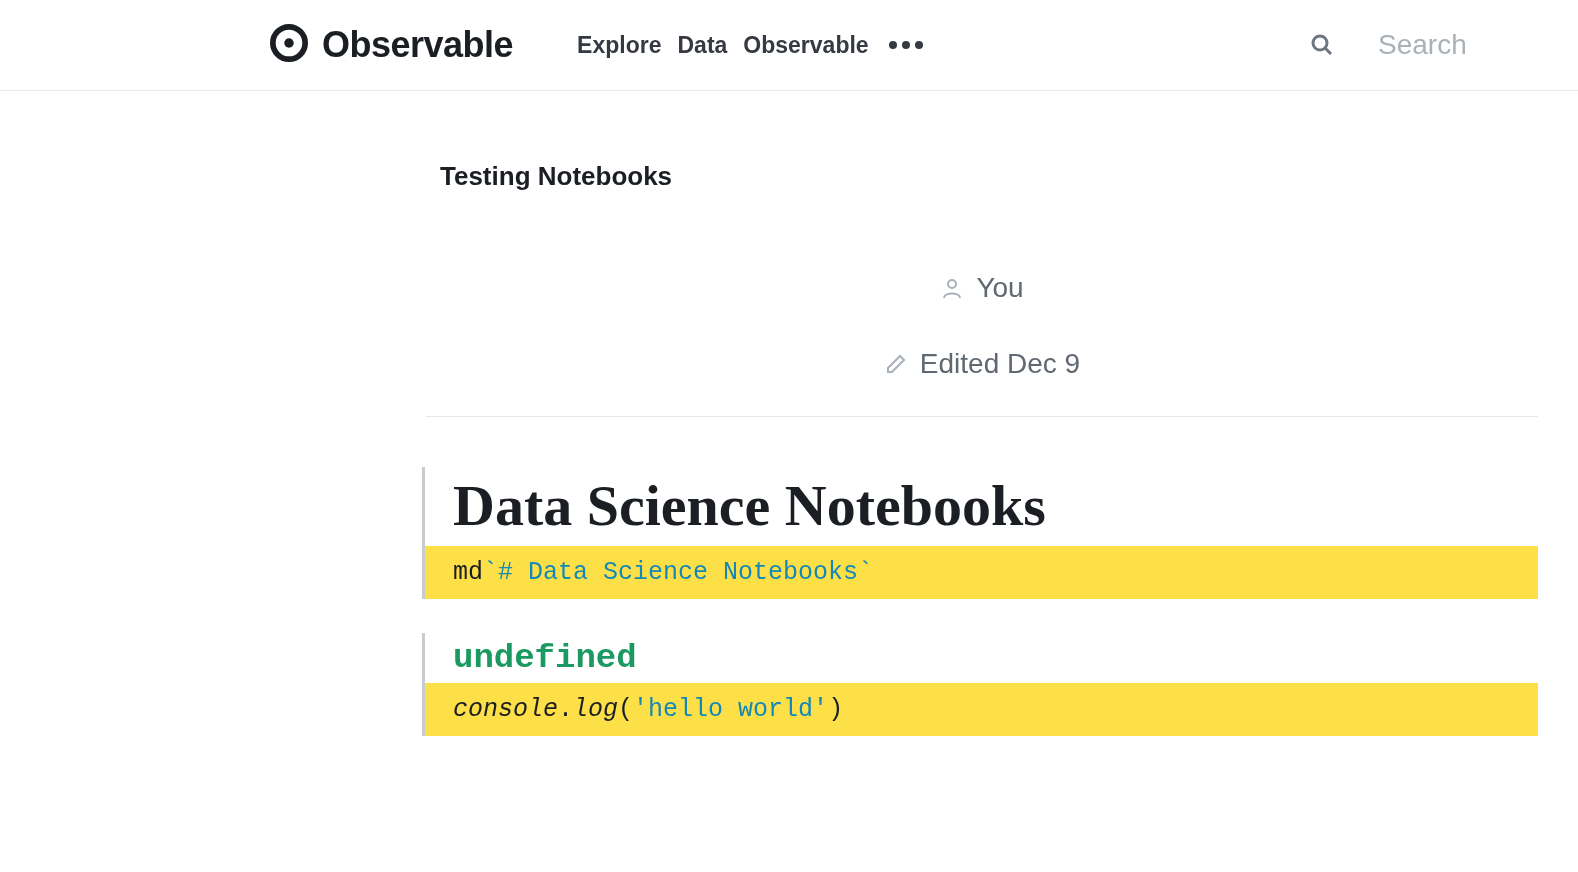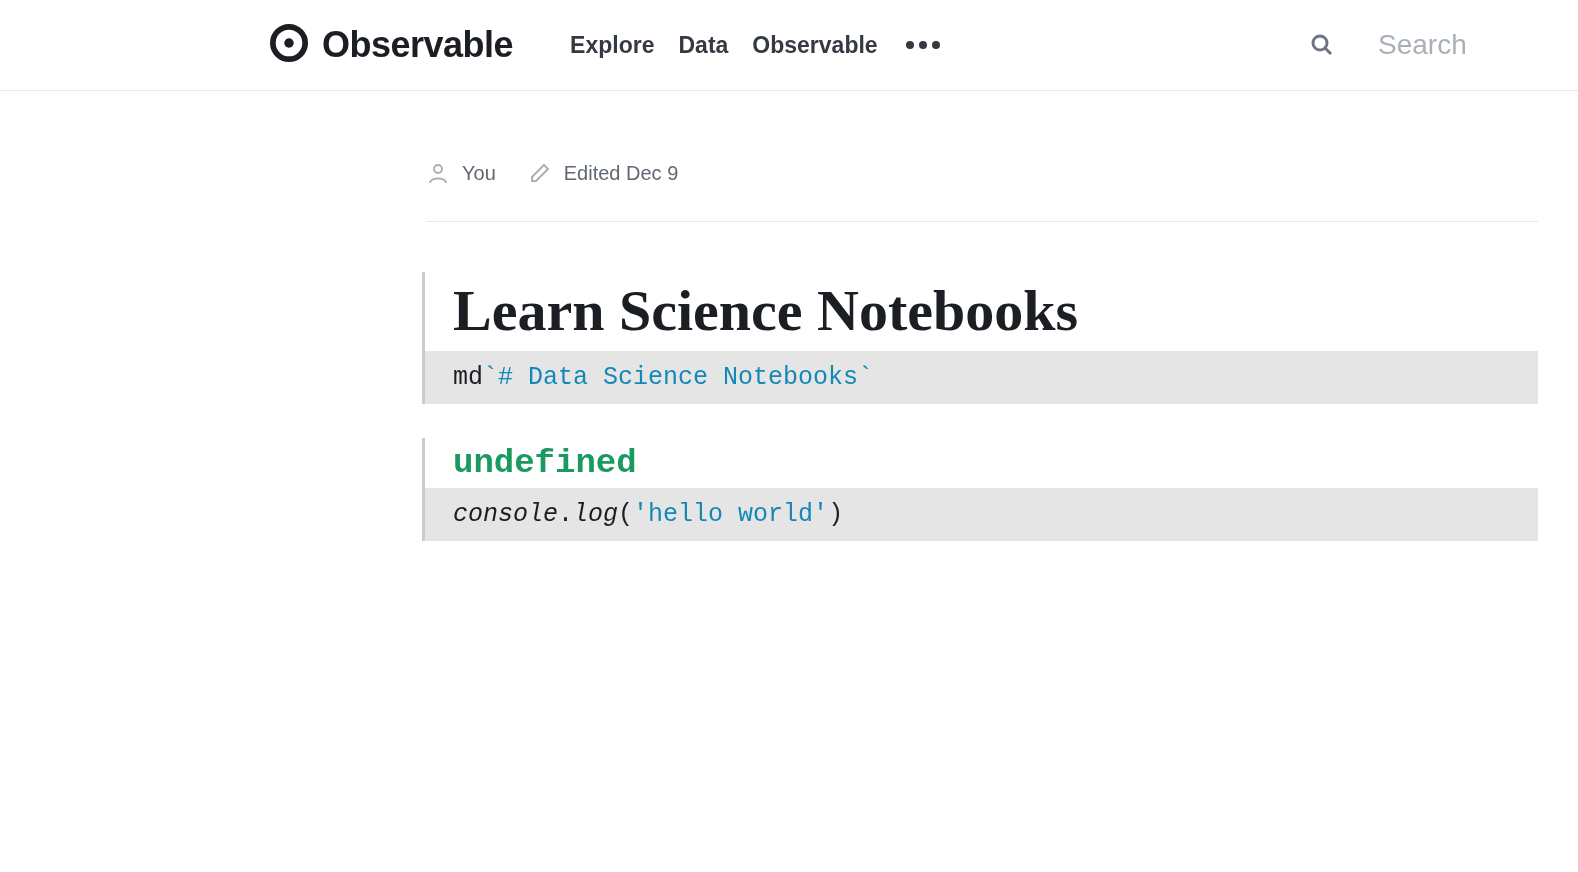--- a/index.html
+++ b/index.html
@@ -33,22 +33,22 @@
     }
     .logo-text {
       font-size: 36px;
       font-weight: 800;
       letter-spacing: -0.5px;
       color: #1b1e23;
     }
     .nav {
       display: flex;
       align-items: center;
-      gap: 24px;
-      margin-left: 17px;
+      gap: 16px;
+      margin-left: 24px;
     }
     .nav-item {
       font-size: 23px;
       font-weight: 600;
       color: #353a42;
       cursor: pointer;
     }
     .more-dots {
       display: flex;
       gap: 5px;
@@ -93,26 +93,27 @@
     }
     .breadcrumb {
       font-size: 26px;
       font-weight: 700;
       color: #1b1e23;
       margin-bottom: 80px;
     }
     .meta-row {
       display: flex;
       align-items: center;
-      gap: 32px;
-      font-size: 20px;
+      gap: 44px;
+      font-size: 28px;
       color: #606872;
       padding-bottom: 36px;
       border-bottom: 1px solid #e8e8e8;
       margin-left: -14px;
+      flex-direction: column;
     }
     .meta-item {
       display: flex;
       align-items: center;
       gap: 12px;
     }
     .meta-icon {
       width: 24px;
       height: 24px;
       color: #a9b0b8;
@@ -132,21 +133,21 @@
       padding: 6px 0 6px 28px;
     }
     .cell-heading {
       font-family: Georgia, "Times New Roman", serif;
       font-size: 58px;
       font-weight: 800;
       color: #1b1e23;
       line-height: 1.15;
     }
     .cell-code {
-      background: #e5e5e5;
+      background: #fde047;
       padding: 12px 0 12px 28px;
       font-family: "SFMono-Regular", Consolas, "Liberation Mono", Menlo, monospace;
       font-size: 25px;
       white-space: pre;
     }
     .tok-var { color: #1b1e23; }
     .tok-str { color: #1488b7; }
     .tok-punct { color: #1b1e23; }
     .tok-ident { color: #1b1e23; font-style: italic; }
     .undefined-val {
@@ -180,20 +181,21 @@
   <div class="search-group">
     <svg class="search-icon" viewBox="0 0 24 24" fill="none" stroke="#6e7683" stroke-width="3">
       <circle cx="10" cy="10" r="7"></circle>
       <line x1="15" y1="15" x2="21" y2="21"></line>
     </svg>
     <input class="search-input" type="text" placeholder="Search" style="">
   </div>
 </header>
 
 <main class="content">
+  <div class="breadcrumb">Testing Notebooks</div>
 
   <div class="meta-row">
     <div class="meta-item">
       <svg class="meta-icon" viewBox="0 0 24 24">
         <circle cx="12" cy="8" r="4"></circle>
         <path d="M4 22 C4 16, 20 16, 20 22"></path>
       </svg>
       <span>You</span>
     </div>
     <div class="meta-item">
@@ -201,21 +203,21 @@
         <path d="M4 20 L4 16 L16 4 L20 8 L8 20 Z"></path>
       </svg>
       <span>Edited Dec 9</span>
     </div>
   </div>
 
   <div class="cells">
 
     <div class="cell">
       <div class="cell-output">
-        <div class="cell-heading">Learn Science Notebooks</div>
+        <div class="cell-heading">Data Science Notebooks</div>
       </div>
       <div class="cell-code"><span class="tok-var">md</span><span class="tok-str">`</span><span class="tok-str"># Data Science Notebooks</span><span class="tok-str">`</span></div>
     </div>
 
     <div class="cell">
       <div class="cell-output">
         <span class="undefined-val">undefined</span>
       </div>
       <div class="cell-code"><span class="tok-ident">console</span><span class="tok-punct">.</span><span class="tok-ident">log</span><span class="tok-punct">(</span><span class="tok-str">'hello world'</span><span class="tok-punct">)</span></div>
     </div>

